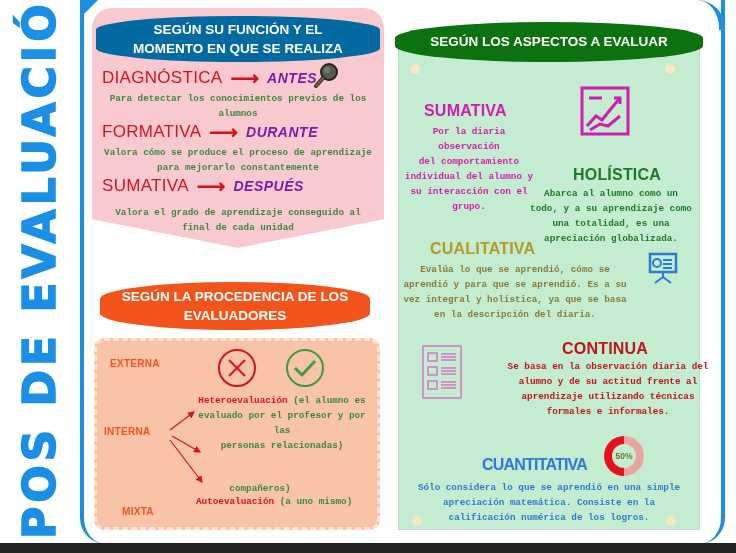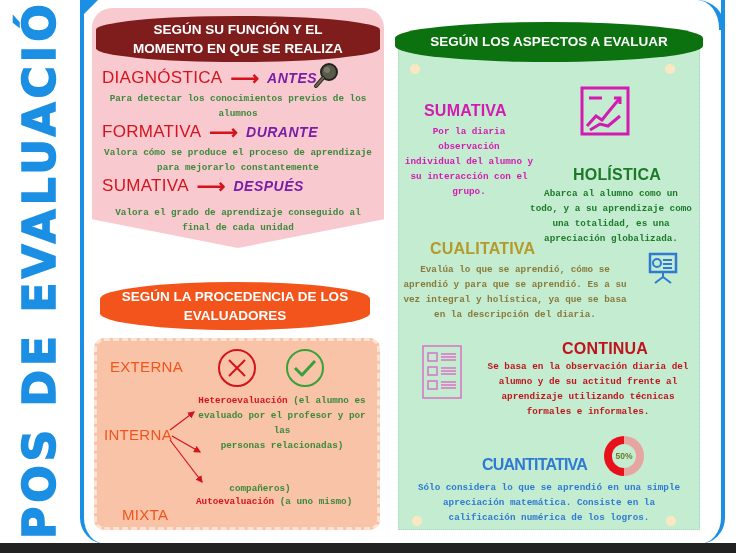--- a/index.html
+++ b/index.html
@@ -32,21 +32,21 @@
   .bottombar { position: absolute; left: 0; top: 543px; width: 736px; height: 10px; background: #222; }
 
   
   .s1 {
     position: absolute; left: 92px; top: 8px; width: 292px; height: 240px;
     background: #f9c9d0; border-radius: 20px 20px 0 0;
     clip-path: polygon(0 0,100% 0,100% 88%,50% 100%,0 88%);
   }
   .s1-banner {
     position: absolute; left: 96px; top: 16px; width: 284px; height: 46px;
-    background: #7f1d1d; color: #fff; text-align: center;
+    background: #0369a1; color: #fff; text-align: center;
     border-radius: 50% / 30%;
     font-size: 13.5px; font-weight: bold; line-height: 19px; padding-top: 4px;
   }
   .row-title {
     position: absolute; display: flex; align-items: center; gap: 8px;
     font-size: 17px;
   }
   .row-title .name { color: #d4141c; font-weight: normal; letter-spacing: 0.3px; }
   .row-title .arrow { color: #d4141c; font-size: 20px; font-weight: bold; line-height: 1; }
   .row-title .when { color: #7a1ea8; font-weight: 900; font-style: italic; font-size: 14px; letter-spacing: 0.5px; }
@@ -61,21 +61,21 @@
     position: absolute; left: 100px; top: 282px; width: 270px; height: 48px;
     background: #f2541b; color: #fff; text-align: center;
     border-radius: 50% / 35%;
     font-size: 13.5px; font-weight: bold; line-height: 19px; padding-top: 5px;
   }
   .s2 {
     position: absolute; left: 94px; top: 338px; width: 286px; height: 192px;
     background: #f9c3a7; border-radius: 10px;
     border: 3px dashed #fde3d4;
   }
-  .s2-label { position: absolute; color: #f2541b; font-size: 15px; font-weight: normal; letter-spacing: 0.3px; }
+  .s2-label { position: absolute; color: #f2541b; font-size: 10px; font-weight: bold; letter-spacing: 0.3px; }
   .circ {
     position: absolute; width: 38px; height: 38px; border-radius: 50%;
     display: flex; align-items: center; justify-content: center;
   }
   .circ-x { border: 2px solid #d4141c; }
   .circ-ok { border: 2px solid #3aa03a; }
   .red { color: #d4141c; }
 
   
   .s3 {
@@ -213,20 +213,21 @@
 <div class="s3-title magenta" style="left:424px; top:102px;">SUMATIVA</div>
 <svg style="position:absolute; left:580px; top:86px;" width="50" height="50" viewBox="0 0 50 50">
   <rect x="2" y="2" width="46" height="46" fill="none" stroke="#d31bb1" stroke-width="3"></rect>
   <line x1="9" y1="12" x2="22" y2="12" stroke="#d31bb1" stroke-width="3"></line>
   <polyline points="7,40 16,30 22,34 30,24 40,12" fill="none" stroke="#d31bb1" stroke-width="3"></polyline>
   <polyline points="34,12 40,12 40,18" fill="none" stroke="#d31bb1" stroke-width="3"></polyline>
   <polyline points="10,44 20,38 28,40 40,30" fill="none" stroke="#d31bb1" stroke-width="3"></polyline>
 </svg>
 <div class="desc magenta" style="left:402px; top:124px; width:134px;">
   <div>Por la diaria observación</div>
+  <div>del comportamiento</div>
   <div>individual del alumno y</div>
   <div>su interacción con el</div>
   <div>grupo.</div>
 </div>
 
 <div class="s3-title dkgreen" style="left:573px; top:166px;">HOLÍSTICA</div>
 <div class="desc dkgreen" style="left:526px; top:186px; width:170px;">
   <div>Abarca al alumno como un</div>
   <div>todo, y a su aprendizaje como</div>
   <div>una totalidad, es una</div>
@@ -260,21 +261,21 @@
     <line x1="19" y1="12" x2="34" y2="12" stroke="#d873c6" stroke-width="1.5"></line>
     <line x1="19" y1="15" x2="34" y2="15" stroke="#d873c6" stroke-width="1.5"></line>
   <line x1="19" y1="23" x2="34" y2="23" stroke="#d873c6" stroke-width="1.5"></line>
     <line x1="19" y1="26" x2="34" y2="26" stroke="#d873c6" stroke-width="1.5"></line>
     <line x1="19" y1="29" x2="34" y2="29" stroke="#d873c6" stroke-width="1.5"></line>
   <line x1="19" y1="37" x2="34" y2="37" stroke="#d873c6" stroke-width="1.5"></line>
     <line x1="19" y1="40" x2="34" y2="40" stroke="#d873c6" stroke-width="1.5"></line>
     <line x1="19" y1="43" x2="34" y2="43" stroke="#d873c6" stroke-width="1.5"></line>
 </svg>
 <div class="s3-title crimson" style="left:562px; top:340px;">CONTINUA</div>
-<div class="desc crimson" style="left:482px; top:359px; width:212px;">
+<div class="desc crimson" style="left:502px; top:359px; width:212px;">
   <div>Se basa en la observación diaria del</div>
   <div>alumno y de su actitud frente al</div>
   <div>aprendizaje utilizando técnicas</div>
   <div>formales e informales.</div>
 </div>
 
 <div class="donut">
   <span>50%</span>
 </div>
 <div class="s3-title blue" style="left:482px; top:456px; letter-spacing:-0.8px;">CUANTITATIVA</div>

